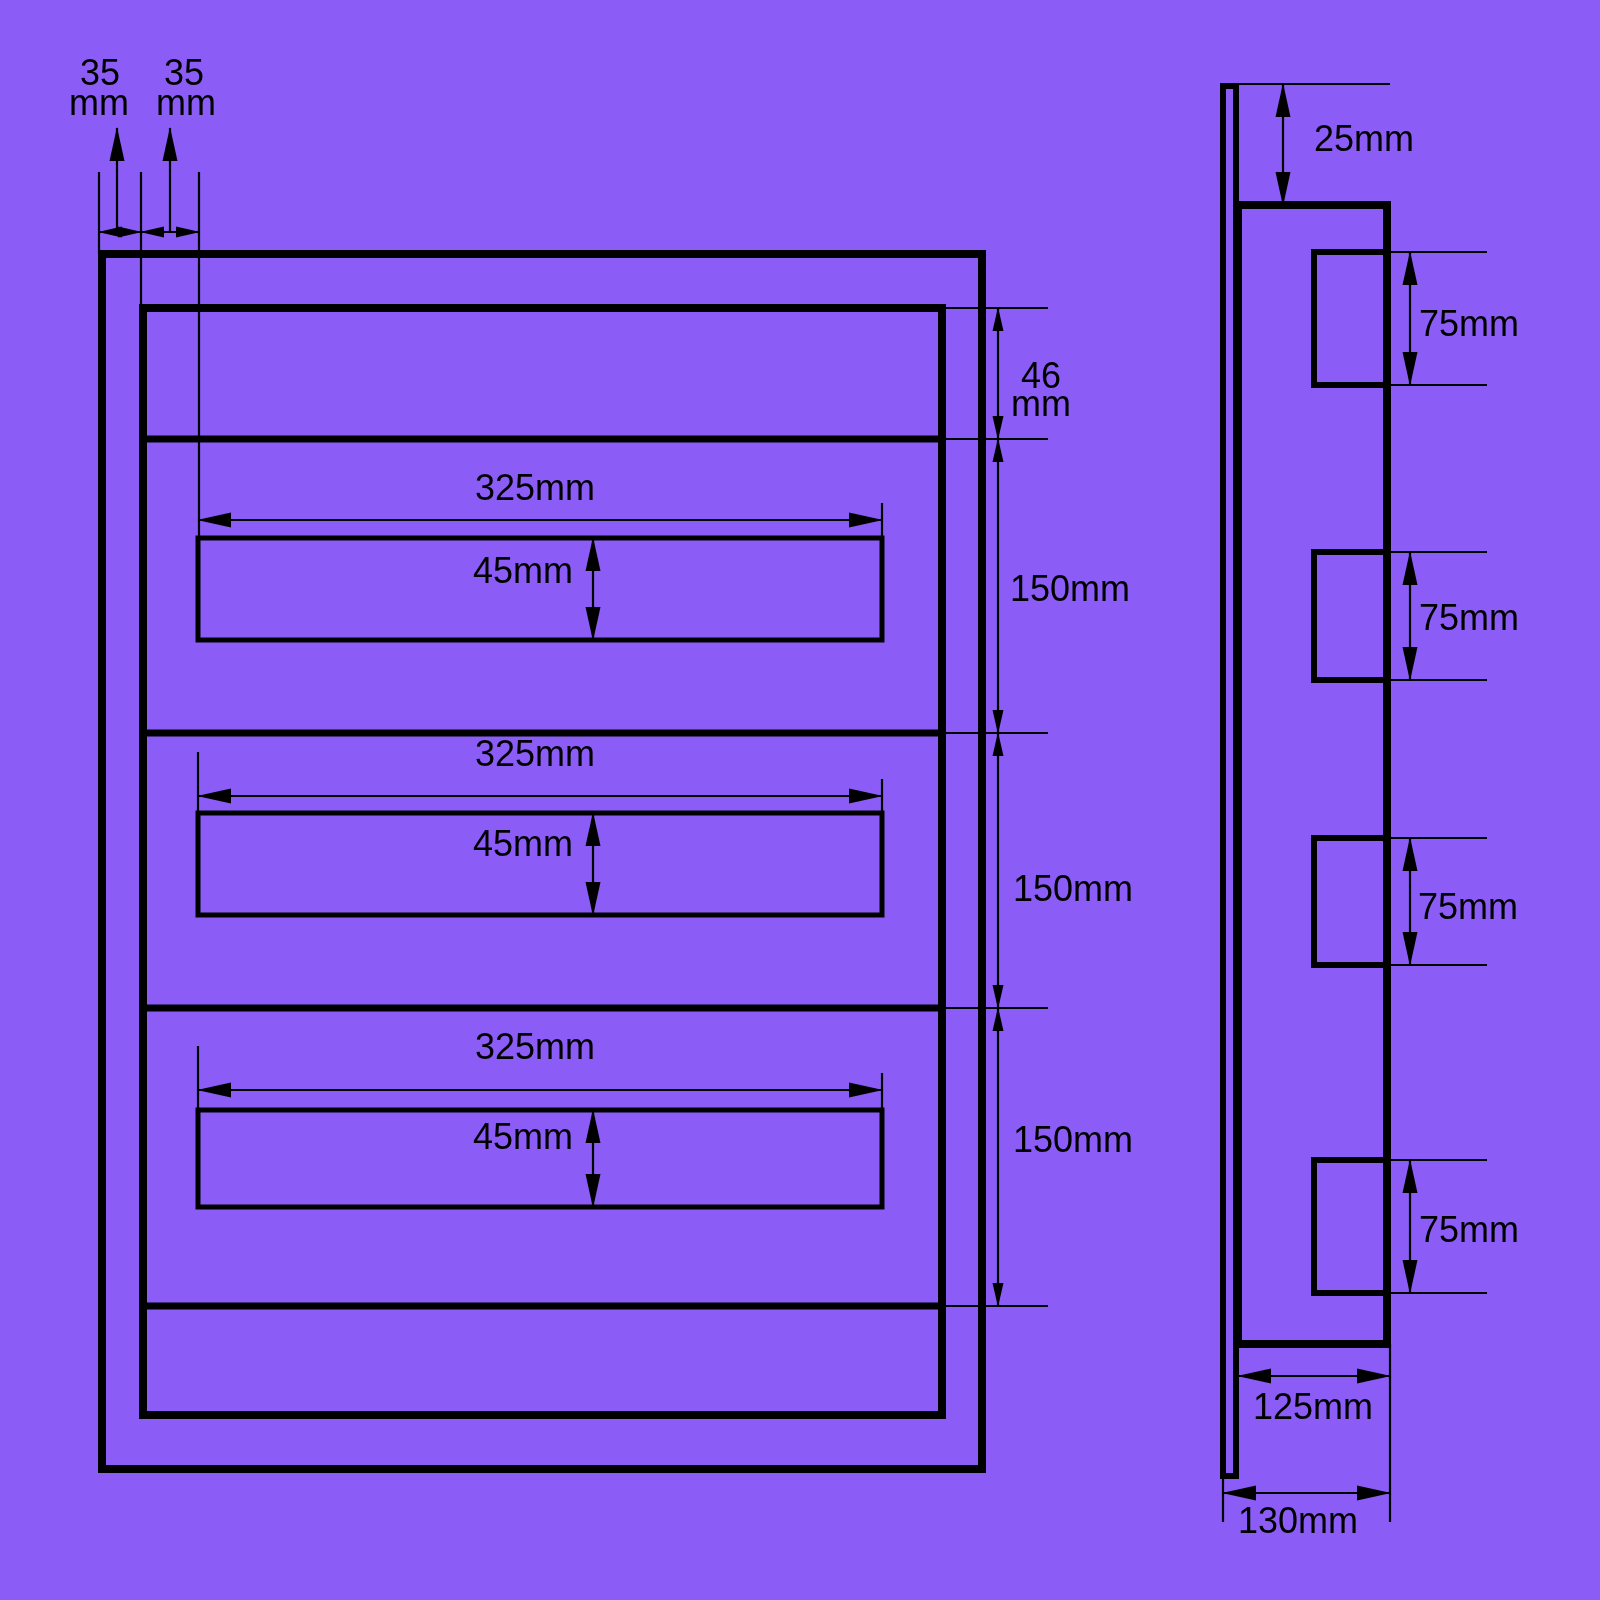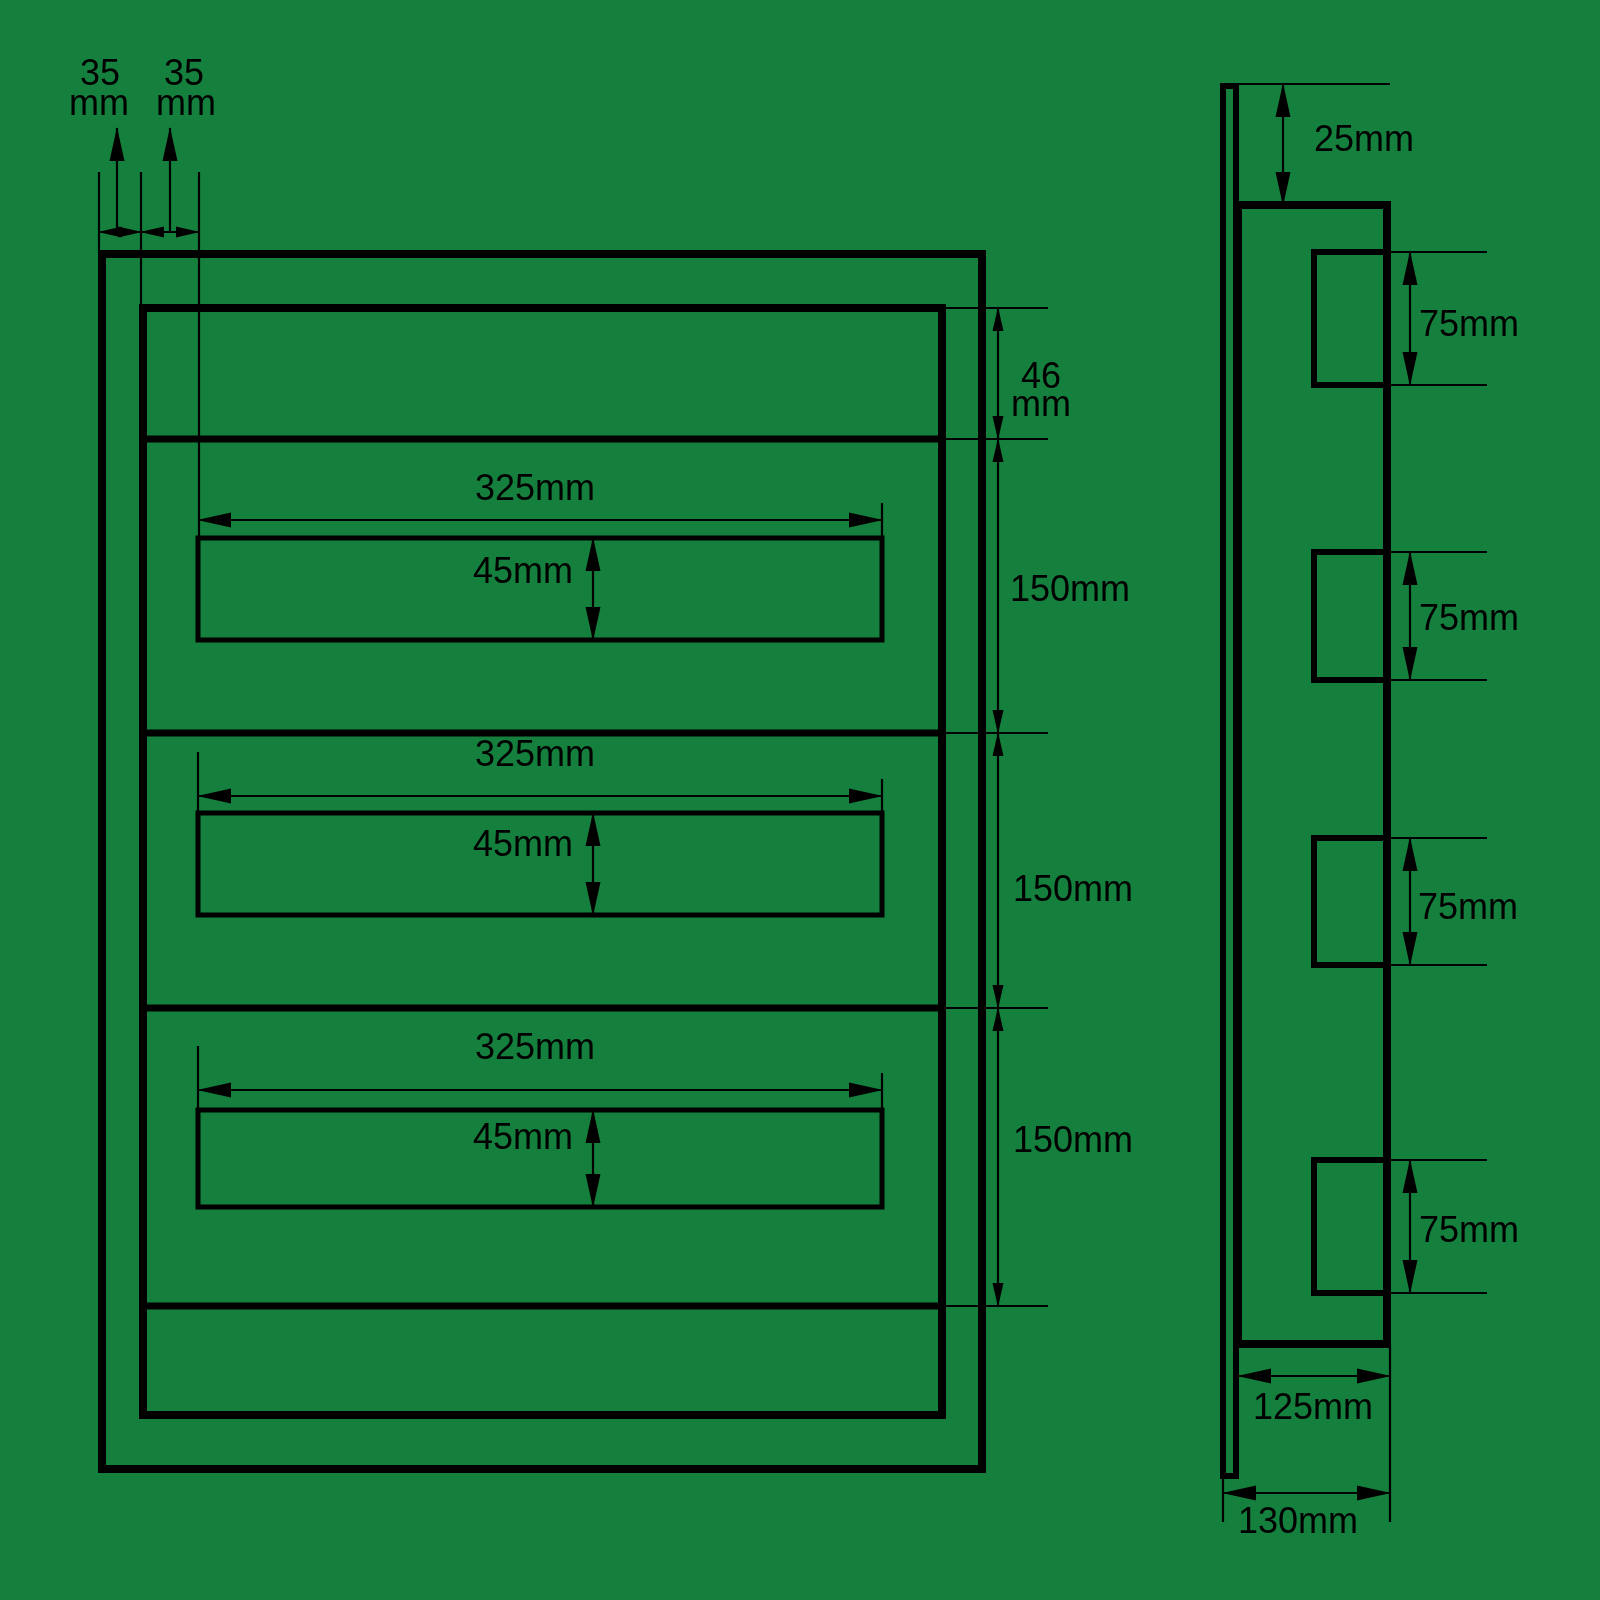--- a/index.html
+++ b/index.html
@@ -3,21 +3,21 @@
 <meta charset="utf-8">
 <style>
   html, body {
     margin: 0;
     padding: 0;
     background: #ffffff;
   }
   .page {
     width: 1600px;
     height: 1600px;
-    background: #15803d;
+    background: #8b5cf6;
     position: relative;
     font-family: "Liberation Sans", sans-serif;
   }
   svg line, svg rect, svg path.shape {
     stroke: #000000;
     fill: none;
     stroke-linecap: butt;
   }
   .s8 { stroke-width: 8; }
   .s7 { stroke-width: 7; }

